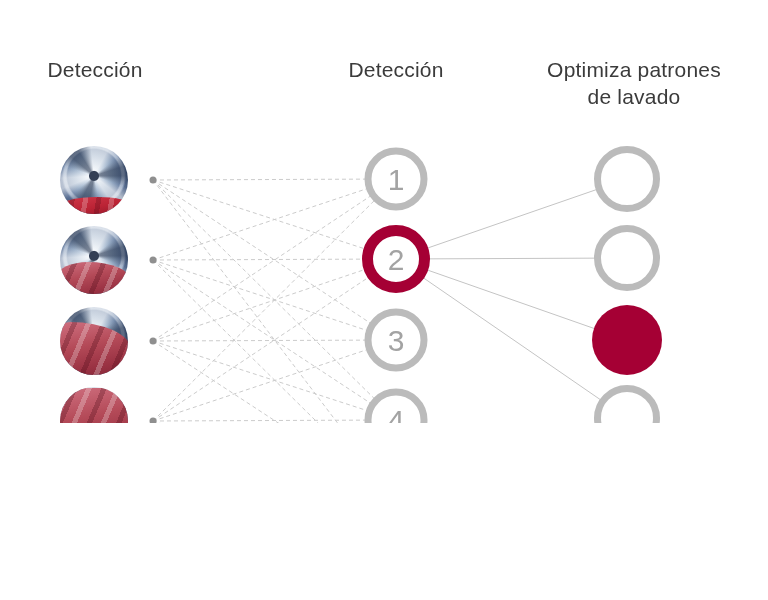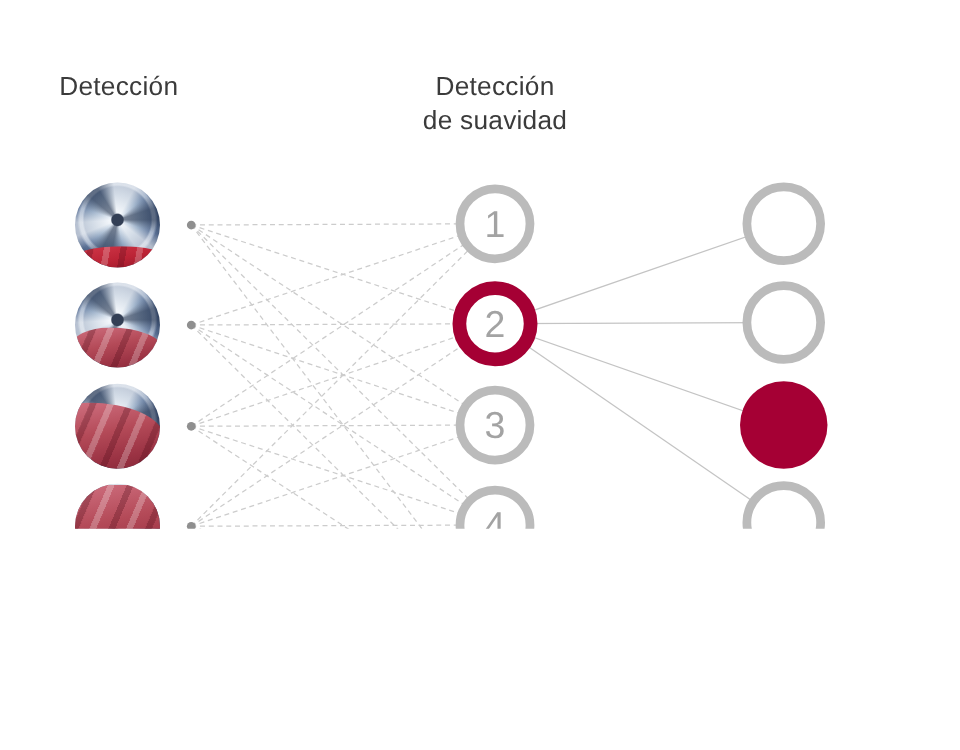--- a/index.html
+++ b/index.html
@@ -47,21 +47,24 @@
 </head>
 <body>
 
 <div class="canvas">
 
   <div class="hdr hdr-1" style="color: rgb(59, 59, 59);">
     <div>Detección</div>
   </div>
   <div class="hdr hdr-2" style="color: rgb(59, 59, 59);">
     <div>Detección</div>
-    <div>de suavidad</div>
+  </div>
+  <div class="hdr hdr-3" style="color: rgb(59, 59, 59);">
+    <div>Optimiza patrones</div>
+    <div>de lavado</div>
   </div>
 
   <svg id="net" width="768" height="600" viewBox="0 0 768 600">
       <line x1="153" y1="180" x2="396" y2="179" stroke="#cccccc" stroke-width="1" stroke-dasharray="4 3"></line>
       <line x1="153" y1="180" x2="396" y2="259" stroke="#cccccc" stroke-width="1" stroke-dasharray="4 3"></line>
       <line x1="153" y1="180" x2="396" y2="340" stroke="#cccccc" stroke-width="1" stroke-dasharray="4 3"></line>
       <line x1="153" y1="180" x2="396" y2="420" stroke="#cccccc" stroke-width="1" stroke-dasharray="4 3"></line>
       <line x1="153" y1="180" x2="396" y2="500" stroke="#cccccc" stroke-width="1" stroke-dasharray="4 3"></line>
       <line x1="153" y1="260" x2="396" y2="179" stroke="#cccccc" stroke-width="1" stroke-dasharray="4 3"></line>
       <line x1="153" y1="260" x2="396" y2="259" stroke="#cccccc" stroke-width="1" stroke-dasharray="4 3"></line>

